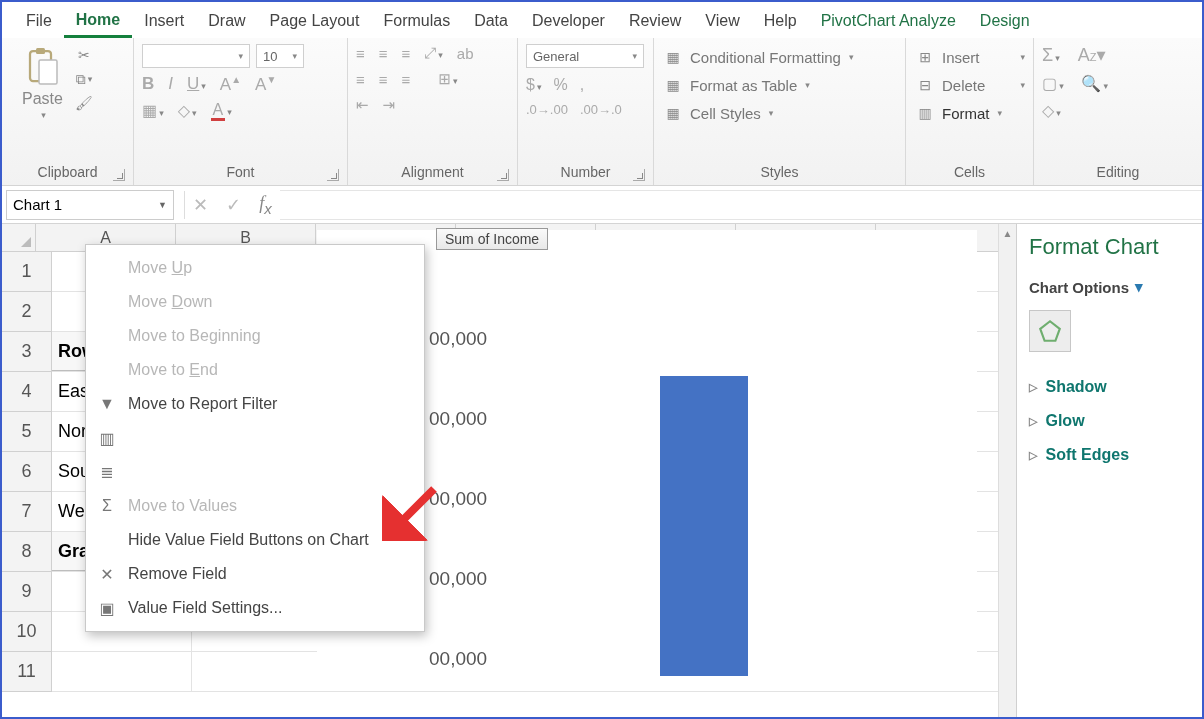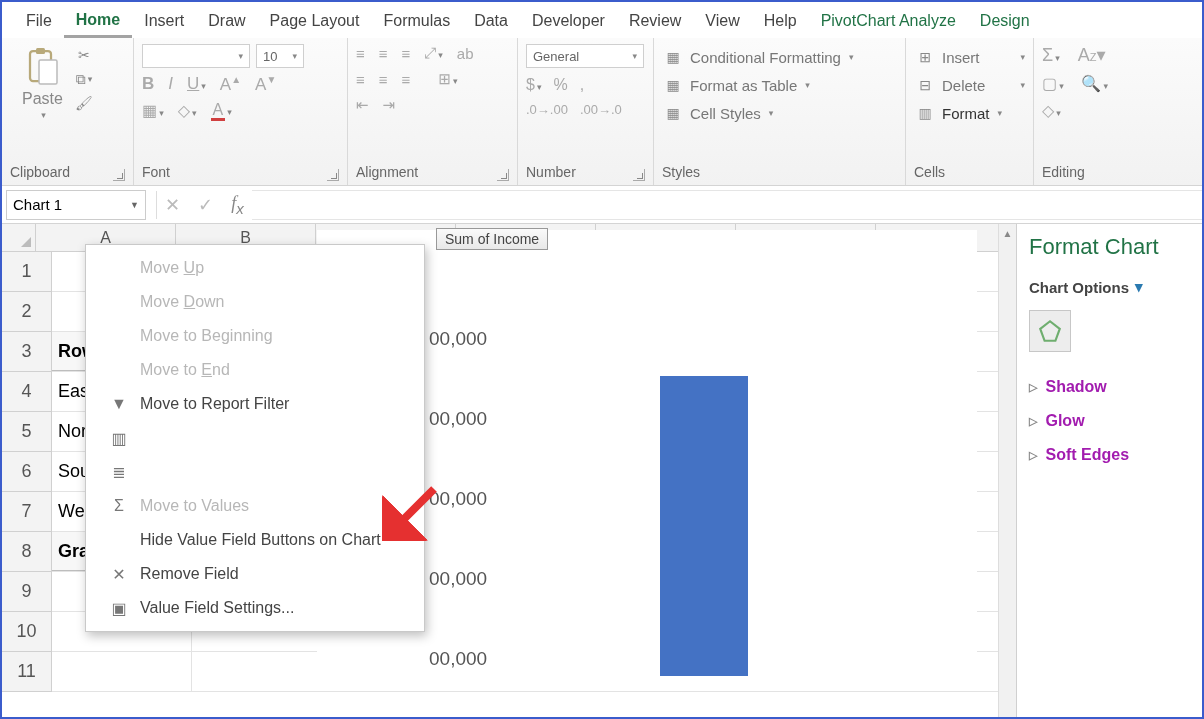--- a/index.html
+++ b/index.html
@@ -2,48 +2,48 @@
 <html><head>
 <meta charset="utf-8">
 <style>
 * { box-sizing: border-box; margin: 0; padding: 0; font-family: "Segoe UI", Tahoma, sans-serif; }
 html, body { width: 1204px; height: 719px; overflow: hidden; }
 body { border: 2px solid #3b5ccc; background: #fff; }
 
 
 .tabs { display: flex; align-items: center; height: 36px; padding: 4px 10px 0 12px; background: #fff; gap: 0; font-size: 16px; color: #444; }
 .tabs span { padding: 4px 12px 6px; cursor: pointer; }
-.tabs .active { color: #217346; font-weight: 600; border-bottom: 3px solid #a3a3a3; }
+.tabs .active { color: #217346; font-weight: 600; border-bottom: 3px solid #15803d; }
 .tabs .green { color: #217346; }
 
 
 .ribbon { display: flex; height: 148px; background: linear-gradient(#fbfbfb,#f2f2f2); border-bottom: 1px solid #d4d4d4; }
 .group { border-right: 1px solid #d9d9d9; display: flex; flex-direction: column; justify-content: space-between; padding: 6px 8px 2px 8px; }
-.group-label { text-align: center; font-size: 14px; color: #666; height: 22px; display: flex; align-items: center; position: relative; }
+.group-label { text-align: center; font-size: 14px; color: #666; height: 22px; display: flex; align-items: center; justify-content: center; position: relative; }
 .dlaunch { position: absolute; right: 0; bottom: 2px; width: 12px; height: 12px; border: 1px solid #aaa; border-left: none; border-top: none; }
 .dlaunch::after { content: ''; position: absolute; right: 1px; bottom: 1px; width: 5px; height: 5px; border-right: 1px solid #888; border-bottom: 1px solid #888; }
 .btns { display: flex; flex-direction: column; gap: 2px; }
 .row { display: flex; align-items: center; gap: 6px; }
 .icon-box { width: 22px; height: 22px; display: inline-flex; align-items: center; justify-content: center; color: #888; font-size: 14px; }
 .dd { display:inline-block; margin-left:2px; font-size:9px; color:#888; }
 .faint { color: #aaa; }
 .ctl { border: 1px solid #cfcfcf; background: #fff; height: 24px; font-size: 13px; color: #666; padding: 0 6px; display: inline-flex; align-items: center; }
 .ctl.num { width: 48px; }
 .ctl.font { width: 108px; }
 
 
 .clip-big { display:flex; flex-direction:column; align-items:center; gap:2px; color:#888;margin-left:12px; }
 .clip-big svg { width:36px; height:44px; }
 
 
 .txtbtn { display:flex; align-items:center; gap:6px; color:#777; font-size:15px; height:26px; }
 
 
 .fbar { display:flex; align-items:center; height:38px; border-bottom:1px solid #d4d4d4; background:#fff; }
-.namebox { width:140px; height:30px; margin:0 6px 0 4px; border:1px solid #ccc; display:flex; align-items:center; justify-content:space-between; padding:0 6px; font-size:15px; }
+.namebox { width:168px; height:30px; margin:0 6px 0 4px; border:1px solid #ccc; display:flex; align-items:center; justify-content:space-between; padding:0 6px; font-size:15px; }
 .namebox .dd { color:#666; }
 .fx-sep { width:1px; height:28px; background:#ddd; margin:0 8px 0 4px; }
 .fx-icons { display:flex; gap:18px; color:#bbb; font-size:18px; align-items:center; }
 .fx-icons .fx { font-style:italic; font-family:"Times New Roman",serif; color:#888; }
 .fx-input { flex:1; height:30px; border:1px solid #e5e5e5; border-left:none; border-right:none; margin-left:8px; }
 
 
 .sheet-wrap { position:relative; display:flex; height: calc(719px - 4px - 36px - 148px - 38px); }
 .sheet { position:relative; flex:1; overflow:hidden; }
 .colheads { display:flex; background:#f3f3f3; border-bottom:1px solid #d0d0d0; height:28px; }
@@ -59,36 +59,36 @@
 .cell.bold { font-weight:700; }
 .cellrow.hdr .cell { background:#f7f7f7; border-bottom:1px solid #bdbdbd; }
 
 
 .chart { position:absolute; left:315px; top:6px; width:660px; height:460px; background:#fff; }
 .chart-btn { position:absolute; left:119px; top:-2px; border:1px solid #999; background:linear-gradient(#fafafa,#e8e8e8); padding:2px 8px; font-size:14px; color:#444; }
 .y-axis { position:absolute; left:112px; top:20px; bottom:20px; display:flex; flex-direction:column; justify-content:space-between; align-items:flex-end; font-size:19px; color:#555; }
 .bar { position:absolute; left:343px; top:146px; width:88px; height:300px; background:#4472c4; }
 
 
-.ctxmenu { position:absolute; left:83px; top:20px; width:340px; background:#fff; border:1px solid #c9c9c9; box-shadow:2px 4px 10px rgba(0,0,0,.25); padding:6px 12px; z-index:20; }
+.ctxmenu { position:absolute; left:83px; top:20px; width:340px; background:#fff; border:1px solid #c9c9c9; box-shadow:2px 4px 10px rgba(0,0,0,.25); padding:6px 0; z-index:20; }
 .ctxmenu .mi { display:flex; align-items:center; gap:10px; height:34px; padding:0 14px 0 10px; font-size:16px; color:#444; }
 .ctxmenu .mi.disabled { color:#b7b7b7; }
 .ctxmenu .mi .mi-icon { width:22px; display:flex; justify-content:center; color:#777; }
 .ctxmenu .mi u { text-decoration: underline; }
 
 
 .arrow { position:absolute; left:380px; top:257px; z-index:30; pointer-events:none; }
 
 
 .pane { width:186px; border-left:1px solid #d0d0d0; background:#fff; padding:10px 0 0 12px; position:relative; }
 .pane h2 { font-size:22px; font-weight:400; color:#217346; margin-bottom:18px; white-space:nowrap; }
 .pane .opts { font-size:15px; font-weight:700; color:#444; display:flex; align-items:center; gap:6px; margin-bottom:14px; }
 .pane .iconrow { margin-bottom:18px; }
 .pane .pentagon { width:42px; height:42px; background:#ededed; border:1px solid #c7c7c7; display:flex; align-items:center; justify-content:center; }
-.pane .item { display:flex; align-items:center; gap:8px; font-size:16px; font-weight:600; color:#a21caf; height:34px; }
+.pane .item { display:flex; align-items:center; gap:8px; font-size:16px; font-weight:600; color:#0f766e; height:34px; }
 .pane .item::before { content:'▷'; font-size:11px; color:#888; }
 
 
 .vscroll { position:absolute; right:2px; top:0; width:18px; bottom:0; background:#f1f1f1; border-left:1px solid #ddd; }
 .vscroll .thumb-up { position:absolute; top:0; left:0; right:0; height:18px; display:flex; align-items:center; justify-content:center; color:#888; font-size:10px; }
 .vscroll::after { content:''; }
 
 svg { display:block; }
 </style>
 </head>

